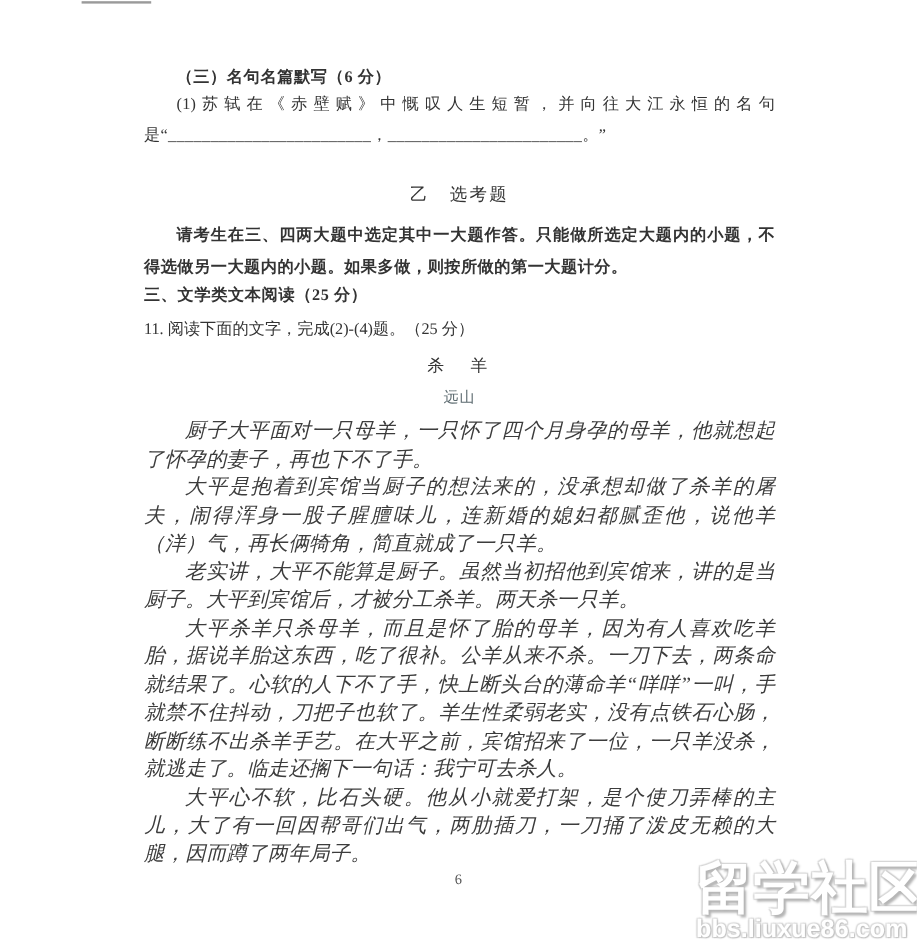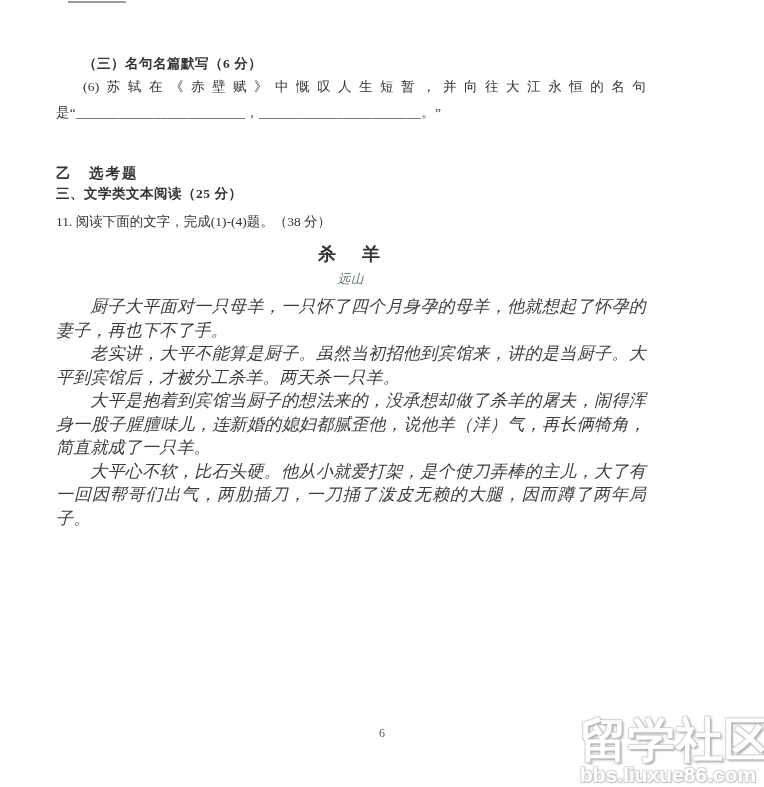--- a/index.html
+++ b/index.html
@@ -6,58 +6,58 @@
   body{
     width:764px;height:787px;
     background:#ffffff;
     position:relative;
     overflow:hidden;
     font-family:"Liberation Serif","DejaVu Serif",serif;
     color:#333;
   }
   .page{
     position:absolute;inset:0;
-    padding:54px 118px 0 56px;
+    padding:54px 118px 0 120px;
     box-sizing:border-box;
   }
   .crop-line{
     position:absolute;top:1px;left:68px;width:58px;height:2px;
     background:#9a9a9a;
   }
   p{margin:0;}
   .h-sub{
     font-weight:bold;font-size:13.5px;line-height:20px;
     text-indent:2em;letter-spacing:.5px;
   }
   .stem{font-size:13.5px;line-height:26px;margin-top:5px;}
   .fill-item{
     font-size:13.5px;line-height:26px;
     text-indent:2em;text-align:justify;
     letter-spacing:.3px;
   }
   .center-head{
-    font-weight:bold;font-size:14.5px;
-    letter-spacing:2px;margin-top:36px;line-height:22px;
+    text-align:center;font-weight:normal;font-size:14.5px;
+    letter-spacing:2px;margin-top:26px;line-height:22px;
   }
   .notice{
     font-weight:bold;font-size:13.5px;line-height:27px;
     text-indent:2em;text-align:justify;margin-top:8px;
     letter-spacing:.4px;
   }
   .h-big{
     font-weight:bold;font-size:13.5px;line-height:20px;
     letter-spacing:.5px;
   }
   .story-title{
-    text-align:center;font-weight:bold;font-size:18px;
+    text-align:center;font-weight:normal;font-size:14px;
     letter-spacing:4px;margin-top:8px;line-height:22px;
   }
   .story-author{
     text-align:center;font-size:12.5px;color:#5d6b70;
-    margin-top:4px;line-height:20px;letter-spacing:1px;font-style:italic;
+    margin-top:4px;line-height:20px;letter-spacing:1px;
   }
   .story{
     margin-top:6px;
     font-style:italic;
     color:#3c3c3c;
   }
   .story p{
     font-size:17px;line-height:23.5px;
     text-indent:2em;text-align:justify;
     letter-spacing:.2px;
@@ -88,38 +88,40 @@
 </head>
 <body>
 
 <div class="crop-line"></div>
 
 <div class="page">
 
   <p class="h-sub">（三）名句名篇默写（6 分）</p>
 
 
-  <p class="fill-item">(6)苏轼在《赤壁赋》中慨叹人生短暂，并向往大江永恒的名句是“________________________，_______________________。”</p>
+  <p class="fill-item">(1)苏轼在《赤壁赋》中慨叹人生短暂，并向往大江永恒的名句是“________________________，_______________________。”</p>
 
 
   <p class="center-head">乙　选考题</p>
 
+  <p class="notice">请考生在三、四两大题中选定其中一大题作答。只能做所选定大题内的小题，不得选做另一大题内的小题。如果多做，则按所做的第一大题计分。</p>
 
   <p class="h-big">三、文学类文本阅读（25 分）</p>
 
-  <p class="stem">11. 阅读下面的文字，完成(1)-(4)题。（38 分）</p>
+  <p class="stem">11. 阅读下面的文字，完成(2)-(4)题。（25 分）</p>
 
   <p class="story-title">杀　羊</p>
 
   <p class="story-author">远山</p>
 
   <div class="story">
     <p>厨子大平面对一只母羊，一只怀了四个月身孕的母羊，他就想起了怀孕的妻子，再也下不了手。</p>
+    <p>大平是抱着到宾馆当厨子的想法来的，没承想却做了杀羊的屠夫，闹得浑身一股子腥膻味儿，连新婚的媳妇都腻歪他，说他羊（洋）气，再长俩犄角，简直就成了一只羊。</p>
     <p>老实讲，大平不能算是厨子。虽然当初招他到宾馆来，讲的是当厨子。大平到宾馆后，才被分工杀羊。两天杀一只羊。</p>
-    <p>大平是抱着到宾馆当厨子的想法来的，没承想却做了杀羊的屠夫，闹得浑身一股子腥膻味儿，连新婚的媳妇都腻歪他，说他羊（洋）气，再长俩犄角，简直就成了一只羊。</p>
+    <p>大平杀羊只杀母羊，而且是怀了胎的母羊，因为有人喜欢吃羊胎，据说羊胎这东西，吃了很补。公羊从来不杀。一刀下去，两条命就结果了。心软的人下不了手，快上断头台的薄命羊“咩咩”一叫，手就禁不住抖动，刀把子也软了。羊生性柔弱老实，没有点铁石心肠，断断练不出杀羊手艺。在大平之前，宾馆招来了一位，一只羊没杀，就逃走了。临走还搁下一句话：我宁可去杀人。</p>
     <p>大平心不软，比石头硬。他从小就爱打架，是个使刀弄棒的主儿，大了有一回因帮哥们出气，两肋插刀，一刀捅了泼皮无赖的大腿，因而蹲了两年局子。</p>
 
   </div>
 
 </div>
 
 <div class="page-number">6</div>
 
 <div class="watermark">
   <div class="wm-title">留学社区</div>

